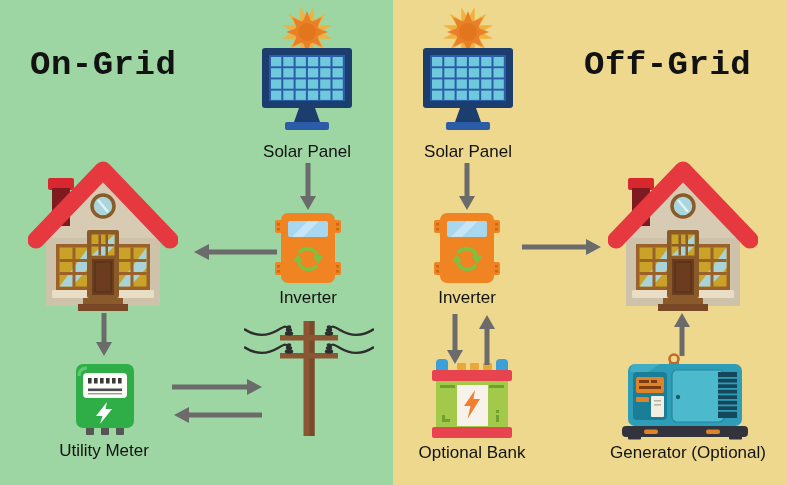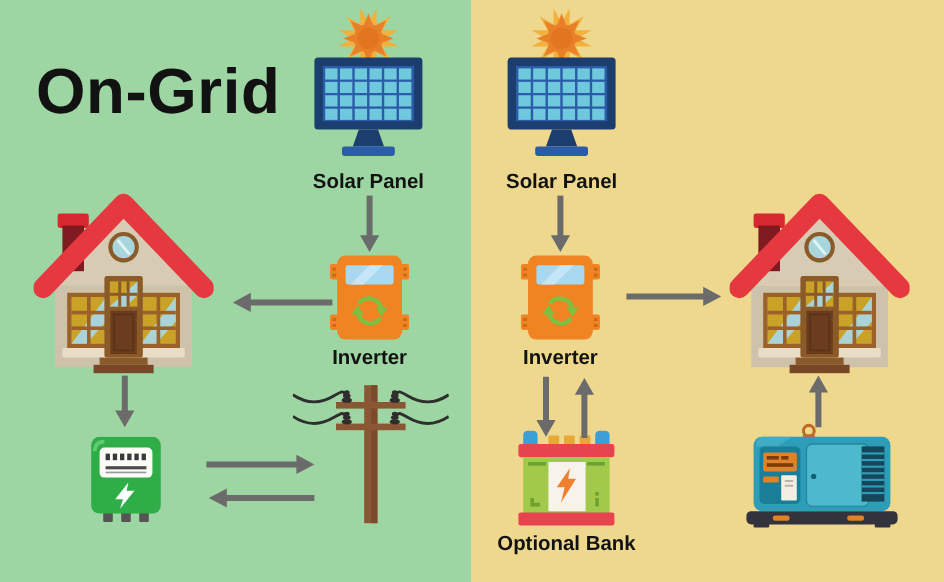--- a/index.html
+++ b/index.html
@@ -2,38 +2,39 @@
 <html><head>
 <meta charset="utf-8">
 <style>
   * { margin:0; padding:0; box-sizing:border-box; }
   html,body { width:787px; height:485px; }
   body { font-family:"Liberation Sans","DejaVu Sans",sans-serif; }
   .canvas { position:relative; width:787px; height:485px; overflow:hidden; }
   .half { position:absolute; top:0; height:485px; }
   .half.left  { left:0; width:393px; background:#9DD6A2; }
   .half.right { left:393px; width:394px; background:#EDD88E; }
-  .title { position:absolute; font-size:53px; font-weight:bold; color:#121212; letter-spacing:.5px; }
+  .title { position:absolute; font-size:34px; font-weight:bold; color:#121212; letter-spacing:.5px;font-family:Liberation Mono, monospace; }
   .title-left  { left:30px;  top:46px; }
   .title-right { left:584px; top:46px; }
   .node { position:absolute; }
-  .caption { position:absolute; transform:translateX(-50%); font-size:17px; font-weight:bold;
+  .caption { position:absolute; transform:translateX(-50%); font-size:17px; font-weight:normal;
              color:#121212; white-space:nowrap; }
   svg { display:block; }
   .arrows { position:absolute; left:0; top:0; pointer-events:none; }
 </style>
 </head>
 <body>
 
 <div class="canvas">
 
   <div class="half left"></div>
   <div class="half right"></div>
 
   <div class="title title-left">On-Grid</div>
+  <div class="title title-right">Off-Grid</div>
 
   <div class="node" style="left:257px; top:4px;">
     <svg width="100" height="128" viewBox="0 0 100 128">
       <g>
         <g fill="#F2B13D">
           <polygon points="50,2 46,17 54,17" transform="rotate(15,50,28)"></polygon>
           <polygon points="50,2 46,17 54,17" transform="rotate(45,50,28)"></polygon>
           <polygon points="50,2 46,17 54,17" transform="rotate(75,50,28)"></polygon>
           <polygon points="50,2 46,17 54,17" transform="rotate(105,50,28)"></polygon>
           <polygon points="50,2 46,17 54,17" transform="rotate(135,50,28)"></polygon>
@@ -327,20 +328,21 @@
         <rect x="26" y="14" width="3.6" height="5.5"></rect>
           <rect x="32" y="14" width="3.6" height="5.5"></rect>
         <rect x="38" y="14" width="3.6" height="5.5"></rect>
           <rect x="44" y="14" width="3.6" height="5.5"></rect>
       </g>
       <rect x="14" y="24.5" width="34" height="2.6" fill="#4A4A4A"></rect>
       <rect x="14" y="29" width="34" height="1.4" fill="#9A9A9A"></rect>
       <polygon points="33,38 22,52 28.5,52 26,60 38,45 31.5,45" fill="#FFFFFF"></polygon>
     </svg>
   </div>
+  <div class="caption" style="left:104px; top:441px;">Utility Meter</div>
 
   <div class="node" style="left:244px; top:318px;">
     <svg width="130" height="121" viewBox="0 0 130 121">
       <g stroke="#2E2E2E" stroke-width="2.4" fill="none">
         <path d="M0,11 C12,19 24,18 34,12 S42,9 45,13"></path>
         <path d="M130,11 C118,19 106,18 96,12 S88,9 85,13"></path>
         <path d="M0,29 C12,37 24,36 34,30 S42,27 45,31"></path>
         <path d="M130,29 C118,37 106,36 96,30 S88,27 85,31"></path>
       </g>
       <rect x="59.5" y="3" width="11" height="115" fill="#8A5634"></rect>
@@ -424,20 +426,21 @@
           <rect x="98" y="58" width="19" height="1.8"></rect>
         </g>
       </g>
       <rect x="2" y="74" width="126" height="11" rx="4" fill="#33333D"></rect>
       <rect x="8" y="84" width="13" height="3.5" rx="1" fill="#33333D"></rect>
       <rect x="109" y="84" width="13" height="3.5" rx="1" fill="#33333D"></rect>
       <rect x="24" y="77.5" width="14" height="4.5" rx="2" fill="#E08226"></rect>
       <rect x="86" y="77.5" width="14" height="4.5" rx="2" fill="#E08226"></rect>
     </svg>
   </div>
+  <div class="caption" style="left:688px; top:443px;">Generator (Optional)</div>
 
   <svg class="arrows" width="787" height="485" viewBox="0 0 787 485">
     <g stroke="#6B6B6B" stroke-width="5" fill="#6B6B6B">
       <g>
         <line x1="308" y1="163" x2="308" y2="197"></line>
           <polygon points="300,196 316,196 308,210" stroke="none"></polygon>
       </g>
       <g>
         <line x1="277" y1="252" x2="208" y2="252"></line>
           <polygon points="209,244 209,260 194,252" stroke="none"></polygon>

